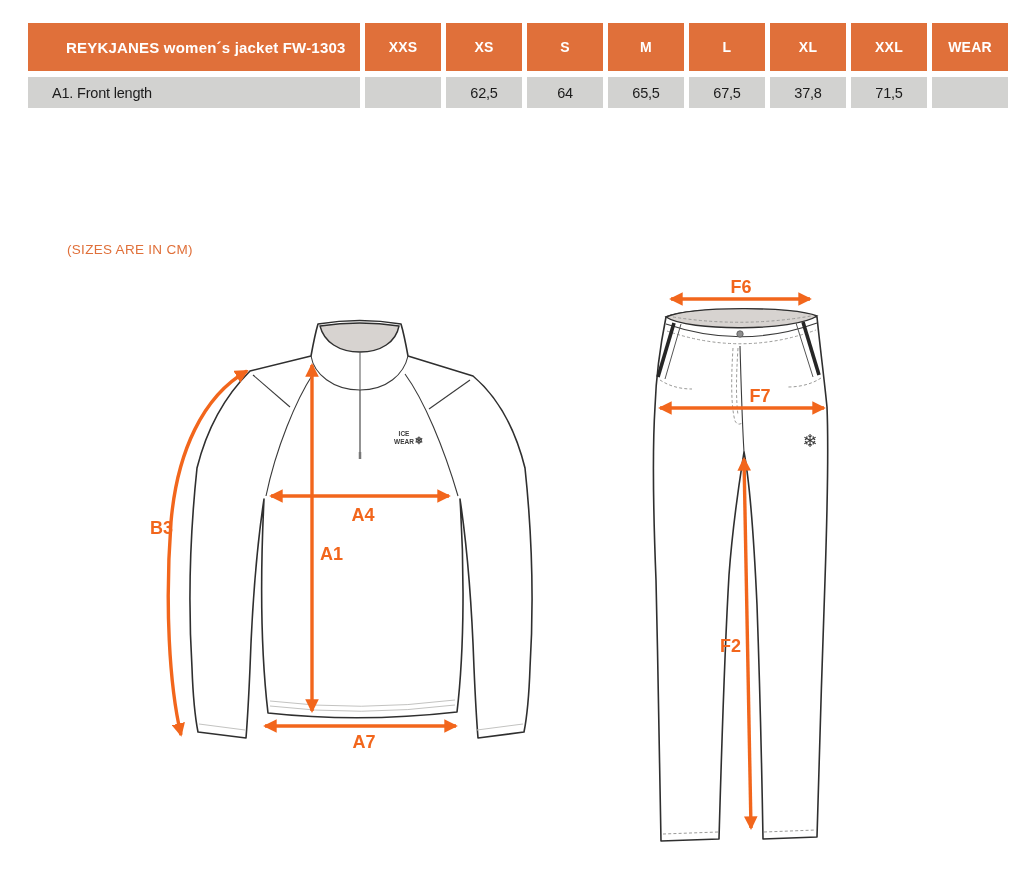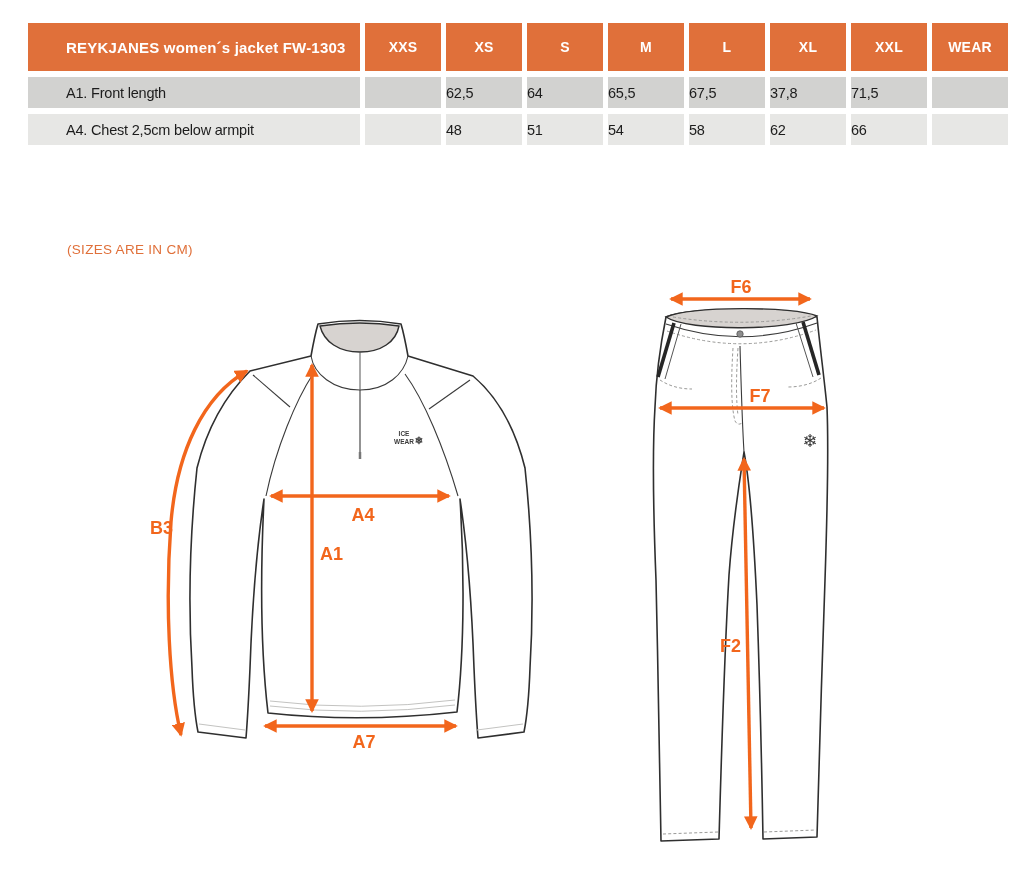--- a/index.html
+++ b/index.html
@@ -20,23 +20,23 @@
   col.c-label{width:332px;}
   col.c-size{width:76px;}
   th.head{
     background:var(--accent);color:#ffffff;height:48px;
     font-size:14px;font-weight:bold;letter-spacing:.2px;text-align:center;
   }
   th.head.title{
     text-align:left;padding-left:38px;font-size:15px;
   }
   td.cell{
-    height:31px;font-size:14.5px;color:var(--ink);letter-spacing:-.2px;
+    height:31px;font-size:14.5px;color:var(--ink);text-align:center;letter-spacing:-.2px;
   }
-  td.cell.label{text-align:left;padding-left:38px;}
+  td.cell.label{text-align:left;padding-left:24px;}
   tr.r-dark td{background:var(--row-dark);}
   tr.r-light td{background:var(--row-light);}
   .note{
     position:absolute;left:67px;top:242px;color:var(--accent);
     font-size:13.5px;font-weight:normal;letter-spacing:.3px;
   }
   svg.diagram{position:absolute;left:0;top:270px;}
   .outline{fill:#ffffff;stroke:var(--line);stroke-width:1.6;stroke-linejoin:round;}
   .grayfill{fill:var(--garment-gray);stroke:var(--line);stroke-width:1.4;}
   .seam{fill:none;stroke:#3A3A3A;stroke-width:1.1;}
@@ -78,31 +78,20 @@
   </tr>
   <tr class="r-dark">
     <td class="cell label">A1. Front length</td>
     <td class="cell"></td>
     <td class="cell">62,5</td>
     <td class="cell">64</td>
     <td class="cell">65,5</td>
     <td class="cell">67,5</td>
     <td class="cell">37,8</td>
     <td class="cell">71,5</td>
-    <td class="cell"></td>
-  </tr>
-  <tr class="r-light">
-    <td class="cell label">A4. Chest 2,5cm below armpit</td>
-    <td class="cell"></td>
-    <td class="cell">48</td>
-    <td class="cell">51</td>
-    <td class="cell">54</td>
-    <td class="cell">58</td>
-    <td class="cell">62</td>
-    <td class="cell">66</td>
     <td class="cell"></td>
   </tr>
 </tbody>
   </table>
 
 <div class="note">(SIZES ARE IN CM)</div>
 
 <svg class="diagram" width="1033" height="618" viewBox="0 270 1033 618">
   <defs>
     <marker id="mE" viewBox="0 0 10 10" refX="8.6" refY="5" markerWidth="4" markerHeight="4" orient="auto">

